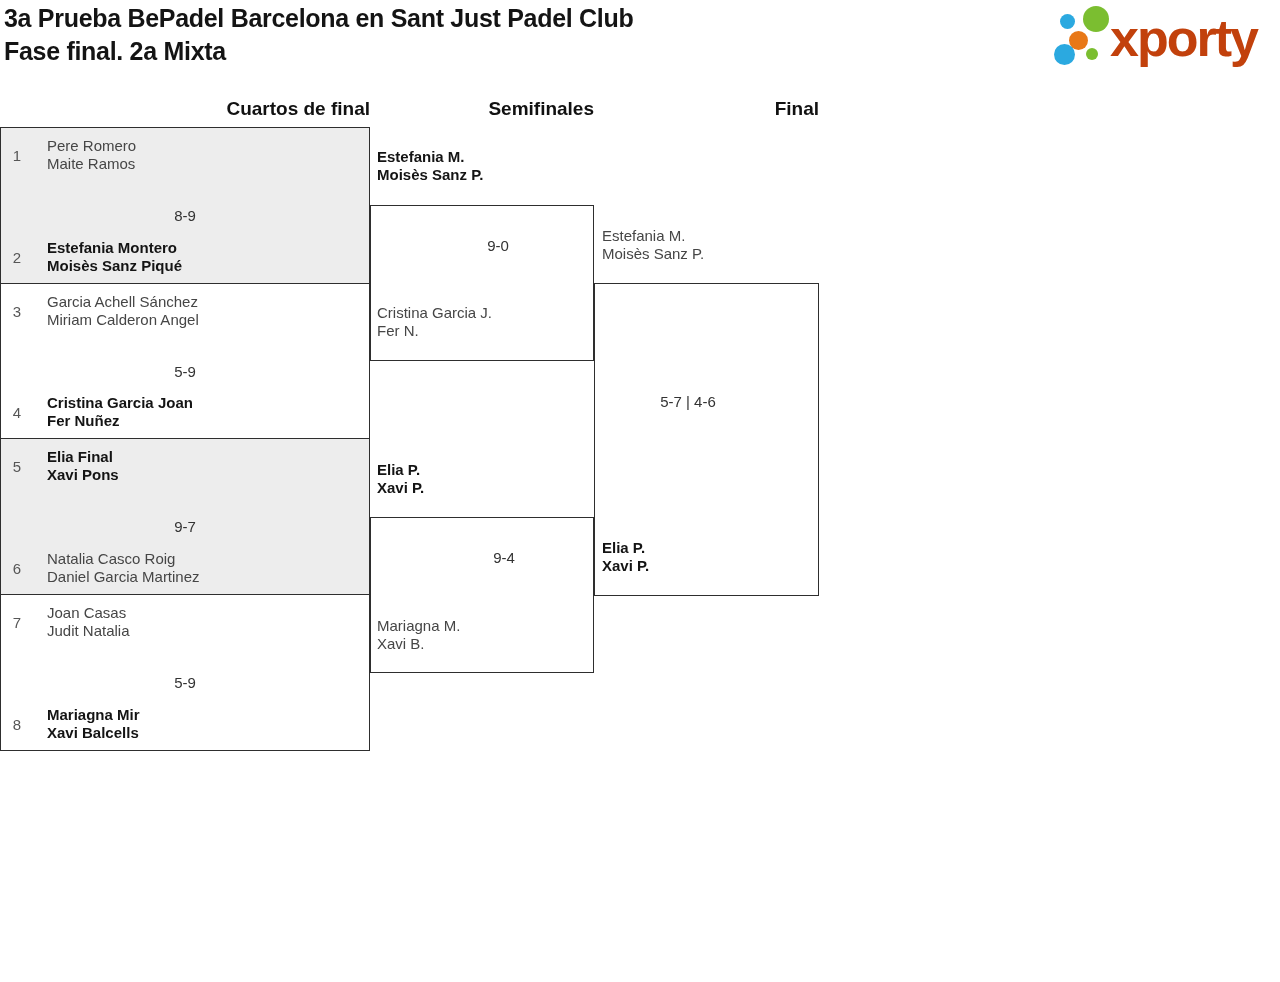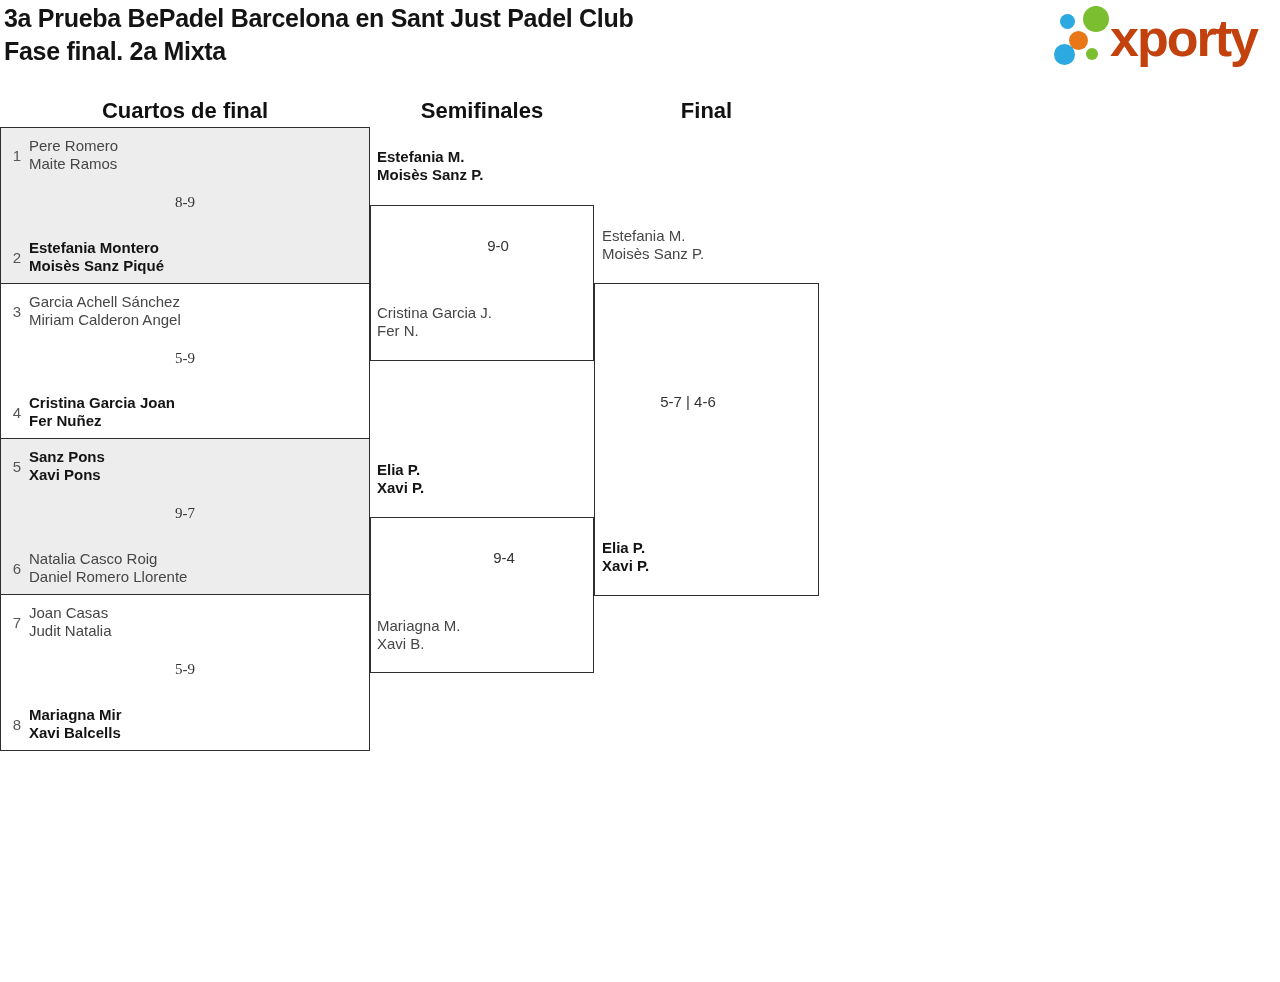--- a/index.html
+++ b/index.html
@@ -47,24 +47,24 @@
     line-height: 72px;
     font-size: 52px;
     font-weight: 700;
     letter-spacing: -2px;
   }
 
   
   .round-header {
     position: absolute;
     top: 98px;
-    font-size: 22px;
+    font-size: 19px;
     font-weight: 700;
     color: #111111;
-    text-align: center;
+    text-align: right;
   }
   #hdr-qf { left: 0;     width: 370px; }
   #hdr-sf { left: 370px; width: 224px; }
   #hdr-f  { left: 594px; width: 225px; }
 
   
   .box {
     position: absolute;
     box-sizing: border-box;
     border: 1px solid #2e2e2e;
@@ -85,40 +85,40 @@
   .team-row.t1 { top: 9px; }
   .team-row.t2 { bottom: 8px; }
   .seed {
     width: 16px;
     margin-left: 8px;
     text-align: center;
     font-size: 15px;
     color: #565656;
     flex: 0 0 auto;
   }
-  .names { margin-left: 4px; }
+  .names { margin-left: 22px; }
   .names div, .pair div {
     font-size: 15px;
     line-height: 18px;
     color: #464646;
     white-space: nowrap;
   }
   .winner .names div, .pair.winner div {
     font-weight: 700;
     color: #141414;
   }
   .score {
     position: absolute;
     left: 0;
     width: 100%;
     text-align: center;
     font-size: 15px;
     color: #333333;
   }
-  .qf .score { top: 66px; font-family: Liberation Serif, serif; }
+  .qf .score { top: 79px; }
   .float-label { position: absolute; }
   .float-score {
     position: absolute;
     text-align: center;
     font-size: 15px;
     color: #333333;
   }
 </style>
 </head>
 <body>
@@ -176,30 +176,30 @@
         <div>Cristina Garcia Joan</div>
         <div>Fer Nuñez</div>
       </div>
     </div>
   </div>
 
   <div class="box qf shaded" style="top:438px;height:157px;">
     <div class="team-row t1 winner">
       <span class="seed">5</span>
       <div class="names">
-        <div>Sanz Pons</div>
+        <div>Elia Final</div>
         <div>Xavi Pons</div>
       </div>
     </div>
     <div class="score">9-7</div>
     <div class="team-row t2">
       <span class="seed">6</span>
       <div class="names">
         <div>Natalia Casco Roig</div>
-        <div>Daniel Romero Llorente</div>
+        <div>Daniel Garcia Martinez</div>
       </div>
     </div>
   </div>
 
   <div class="box qf" style="top:594px;height:157px;">
     <div class="team-row t1">
       <span class="seed">7</span>
       <div class="names">
         <div>Joan Casas</div>
         <div>Judit Natalia</div>

